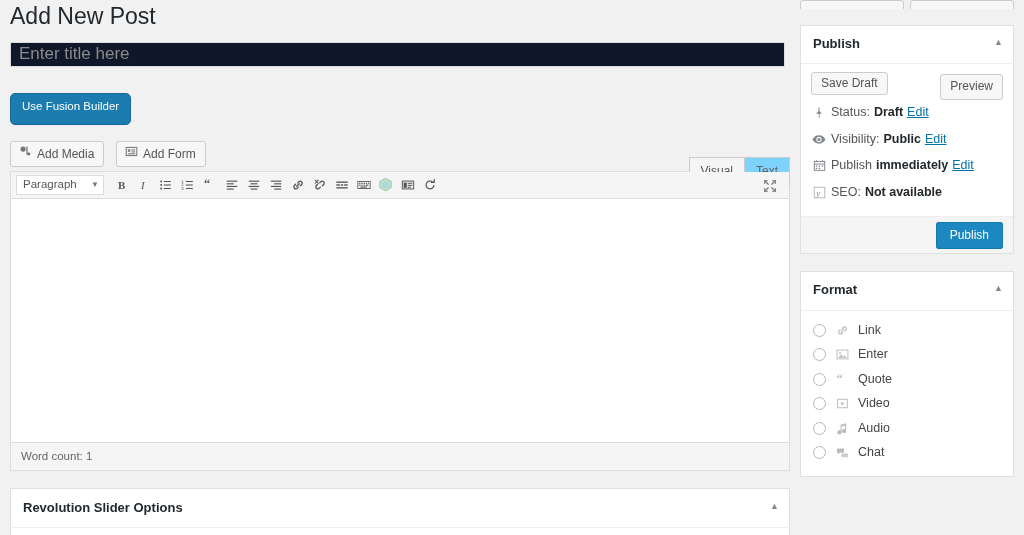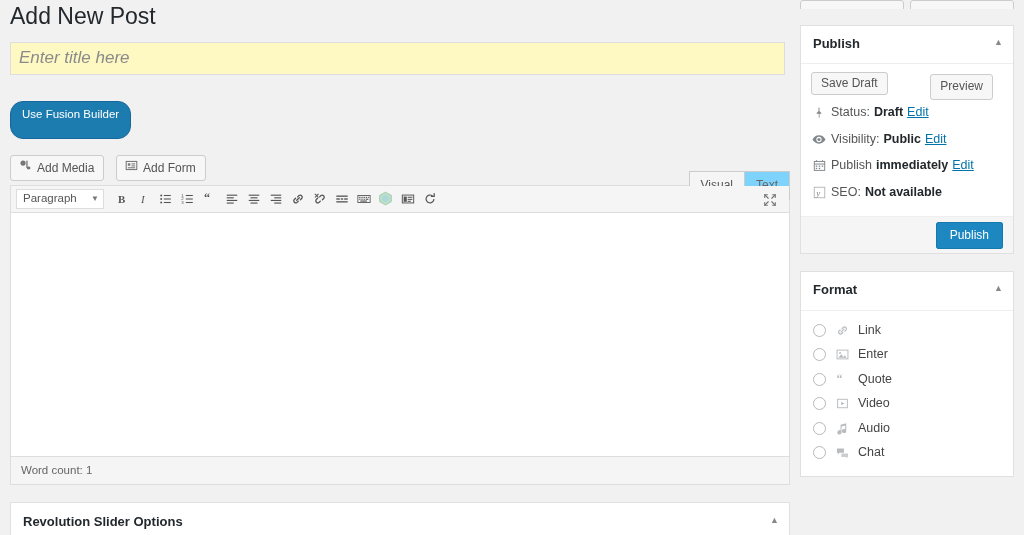--- a/index.html
+++ b/index.html
@@ -12,32 +12,32 @@
   }
   .wrap { position:relative; width:1024px; height:535px; }
 
   
   .col-main { position:absolute; left:10px; top:0; width:780px; }
   .page-title {
     font-size:23px; font-weight:400; color:#23282d;
     margin:0; padding:2px 0 10px 0; line-height:1.3;
   }
   .title-input {
-    display:block; width:775px; height:33px;
+    display:block; width:775px; height:25px;
     padding:3px 8px; margin:0 0 0 0;
-    border:1px solid #ddd; background:#fef9c3; border-radius:0;
+    border:1px solid #ddd; background:#0f172a; border-radius:0;
     font-family:"Liberation Sans", sans-serif;
-    font-size:17px; color:#8a8a8a; outline:none;font-style:italic;
+    font-size:17px; color:#8a8a8a; outline:none;
   }
   .title-input::placeholder { color:#8a8a8a; opacity:1; }
 
   .fusion-row { margin-top:26px; }
   .btn-fusion {
     display:inline-block; background:#1c7cb0; border:1px solid #17689a;
-    color:#fff; font-size:11.5px; padding:6px 11px 17px; border-radius:13px;
+    color:#fff; font-size:11.5px; padding:6px 11px 11px; border-radius:5px;
     cursor:pointer; font-family:"Liberation Sans", sans-serif;
     line-height:1.1;
   }
 
   
   .media-row {
     margin-top:16px; position:relative; height:24px;
   }
   .btn-media {
     display:inline-flex; align-items:flex-end; gap:5px;
@@ -107,21 +107,21 @@
     font-size:13px; font-weight:bold; color:#23282d;
   }
   .box-head .tog { position:absolute; right:10px; top:10px; color:#888; font-size:9px; cursor:pointer; }
 
   .pub-top { padding:10px 10px 4px; position:relative; height:36px; }
   .btn-sm {
     background:#f7f7f7; border:1px solid #ccc; border-radius:3px;
     color:#555; font-size:12px; padding:3px 9px 4px; cursor:pointer;
     font-family:"Liberation Sans", sans-serif;
   }
-  .btn-sm.right { position:absolute; right:20px; top:10px; }
+  .btn-sm.right { position:absolute; right:10px; top:10px; }
 
   .pub-rows { padding:0 10px 10px; }
   .pub-row {
     display:flex; align-items:center; gap:4px;
     font-size:12.5px; color:#555; padding:4px 0 5px;
   }
   .pub-row .ic { width:16px; display:flex; justify-content:center; color:#82878c; }
   .pub-row b { color:#23282d; font-weight:bold; }
   .pub-row a { color:#0073aa; text-decoration:underline; cursor:pointer; }
 

